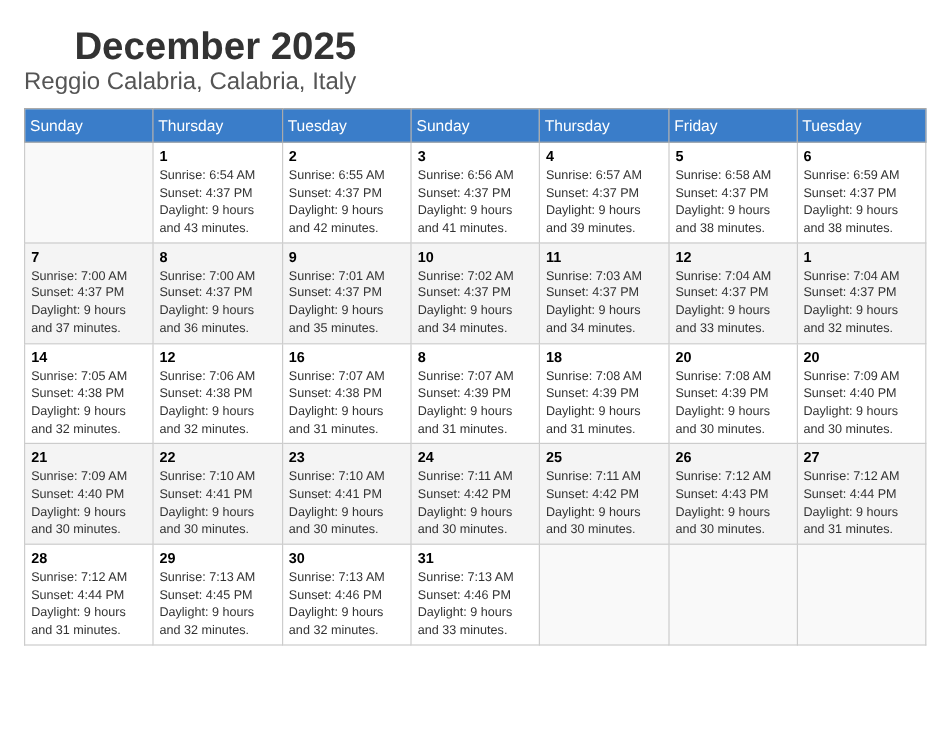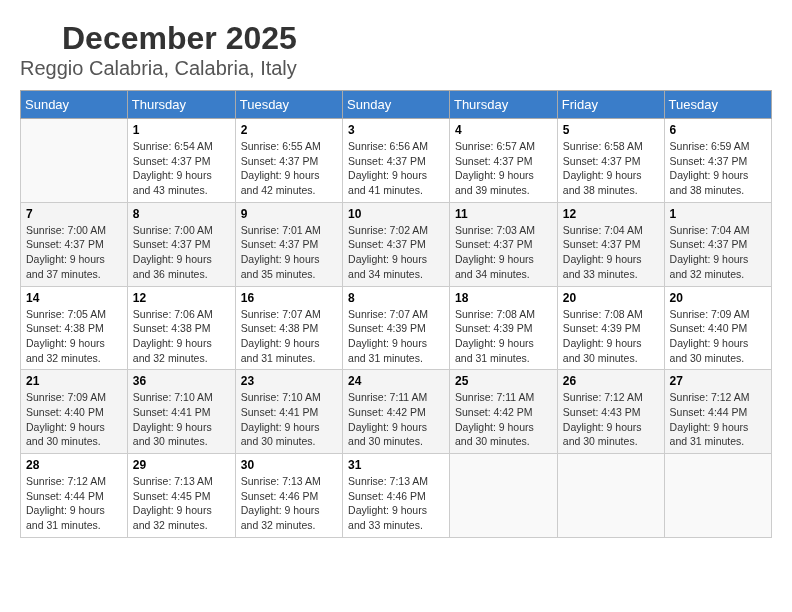--- a/index.html
+++ b/index.html
@@ -192,21 +192,21 @@
           <span class="day-num">20</span>
           <div class="day-info">Sunrise: 7:09 AM<br>Sunset: 4:40 PM<br>Daylight: 9 hours and 30 minutes.</div>
         </td>
       </tr>
       <tr>
         <td>
           <span class="day-num">21</span>
           <div class="day-info">Sunrise: 7:09 AM<br>Sunset: 4:40 PM<br>Daylight: 9 hours and 30 minutes.</div>
         </td>
         <td>
-          <span class="day-num">36</span>
+          <span class="day-num">22</span>
           <div class="day-info">Sunrise: 7:10 AM<br>Sunset: 4:41 PM<br>Daylight: 9 hours and 30 minutes.</div>
         </td>
         <td>
           <span class="day-num">23</span>
           <div class="day-info">Sunrise: 7:10 AM<br>Sunset: 4:41 PM<br>Daylight: 9 hours and 30 minutes.</div>
         </td>
         <td>
           <span class="day-num">24</span>
           <div class="day-info">Sunrise: 7:11 AM<br>Sunset: 4:42 PM<br>Daylight: 9 hours and 30 minutes.</div>
         </td>

